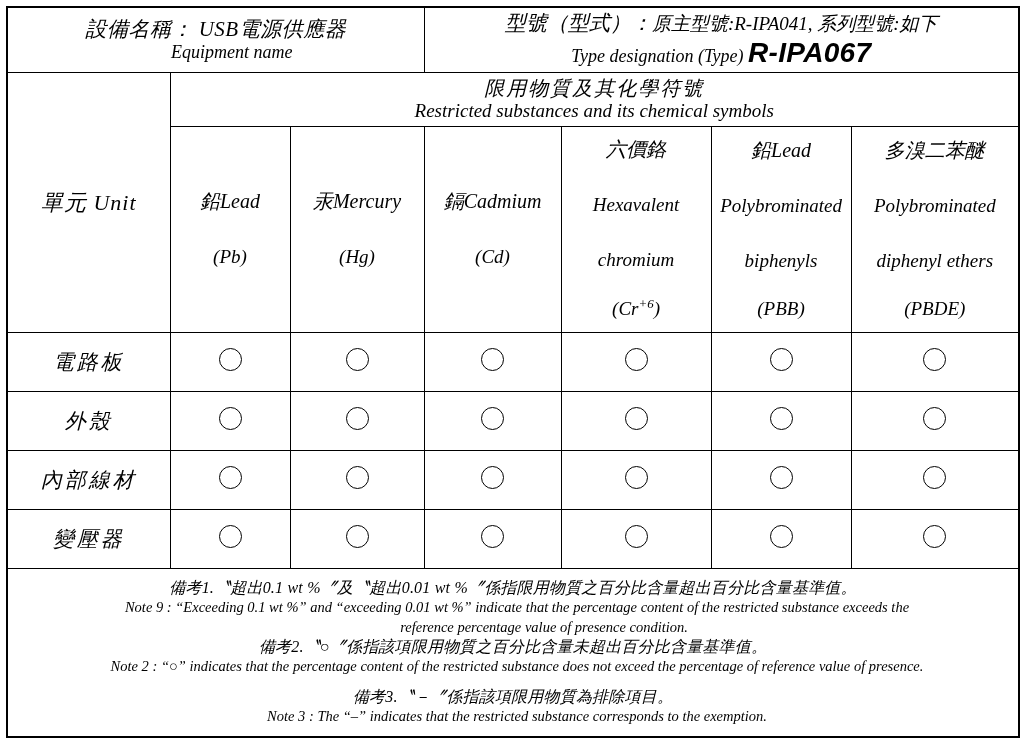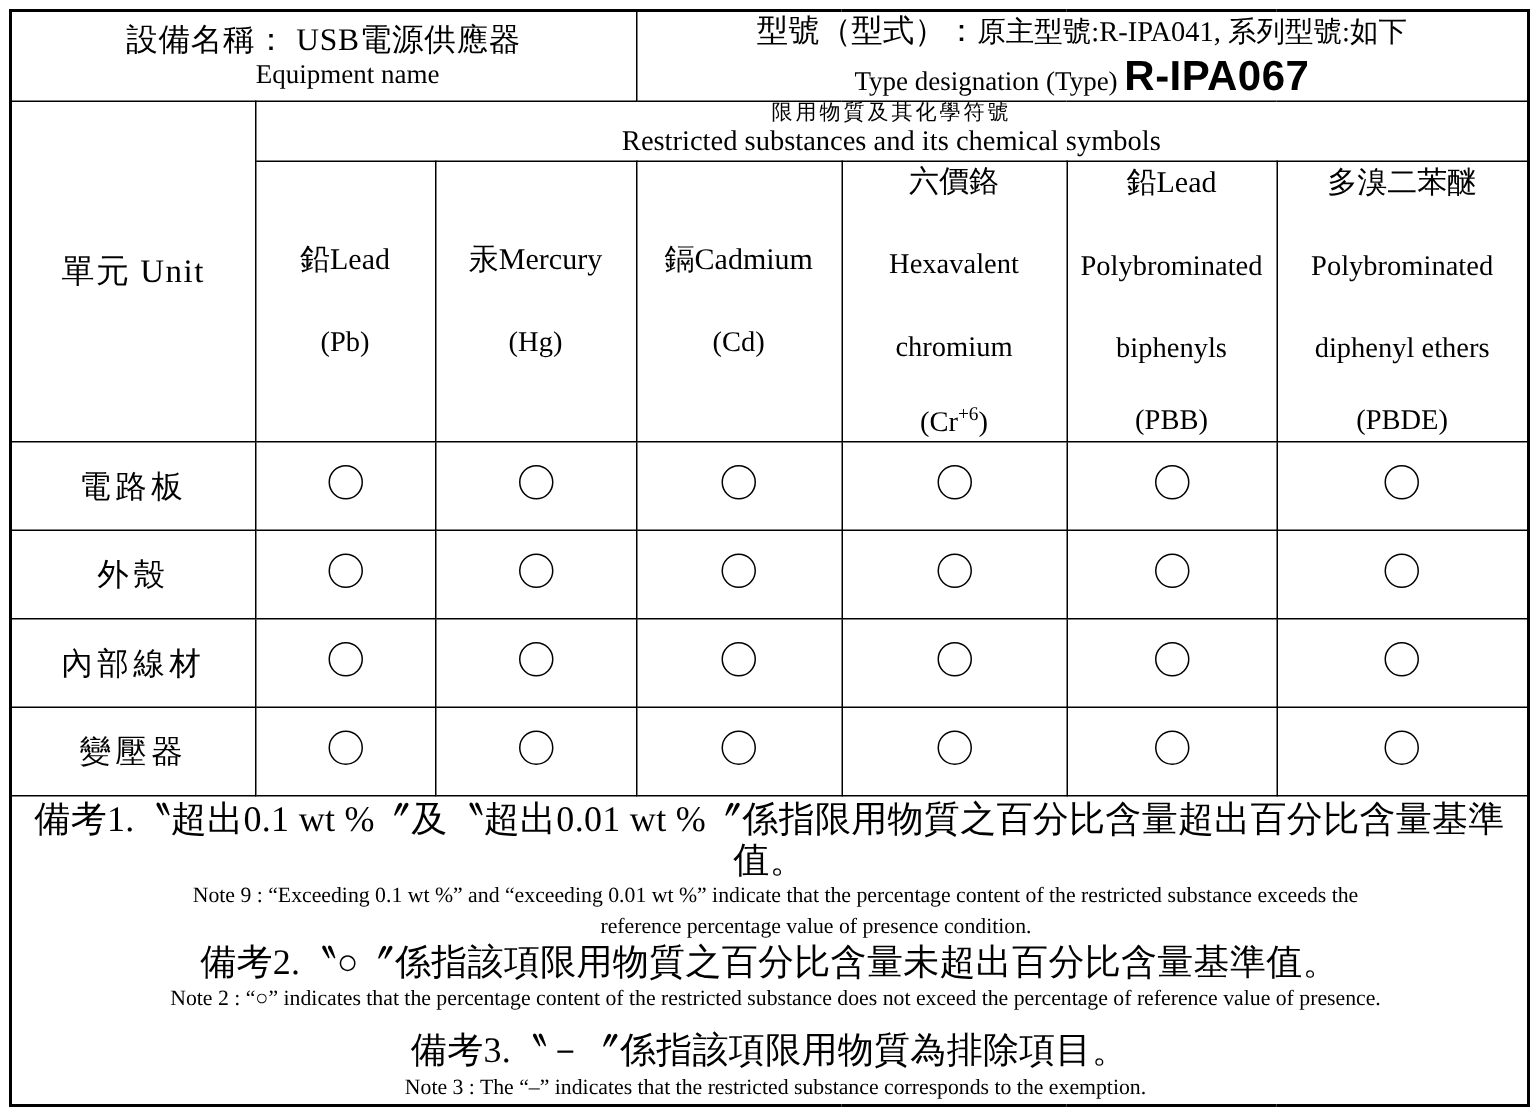--- a/index.html
+++ b/index.html
@@ -12,20 +12,21 @@
     height: 744px;
     font-family: "Liberation Serif", "DejaVu Serif", serif;
     color: #000000;
     overflow: hidden;
   }
   .page {
     position: relative;
     width: 1024px;
     height: 640px;
     box-sizing: border-box;
+    font-style: italic;
   }
   .doc-table {
     position: absolute;
     left: 6px;
     top: 6px;
     width: 1012px;
     height: 732px;
     border-collapse: collapse;
     border: 2.5px solid #000;
     table-layout: fixed;
@@ -73,21 +74,21 @@
     font-size: 28px;
     letter-spacing: 0.3px;
     text-align: center;
   }
   
   .banner {
     padding: 5px 0 6px 0;
     line-height: 1.2;
   }
   .banner .cn {
-    font-size: 14px;
+    font-size: 20px;
     letter-spacing: 2px;
   }
   .banner .en {
     font-size: 19px;
   }
   
   .unit-cell {
     font-size: 22px;
     letter-spacing: 1px;
   }
@@ -127,21 +128,21 @@
     border-radius: 50%;
     box-sizing: border-box;
   }
   
   .notes {
     text-align: left;
     padding: 7px 12px 8px 10px;
     line-height: 1.12;
   }
   .note-cn {
-    font-size: 24px;
+    font-size: 16px;
     letter-spacing: 0.2px;
     margin: 2px 0 1px 0;
   }
   .note-en {
     font-family: "Liberation Serif", "DejaVu Serif", serif;
     font-size: 14.5px;
     margin: 0 0 2px 0;
     padding-left: 8px;
     line-height: 1.25;
   }

